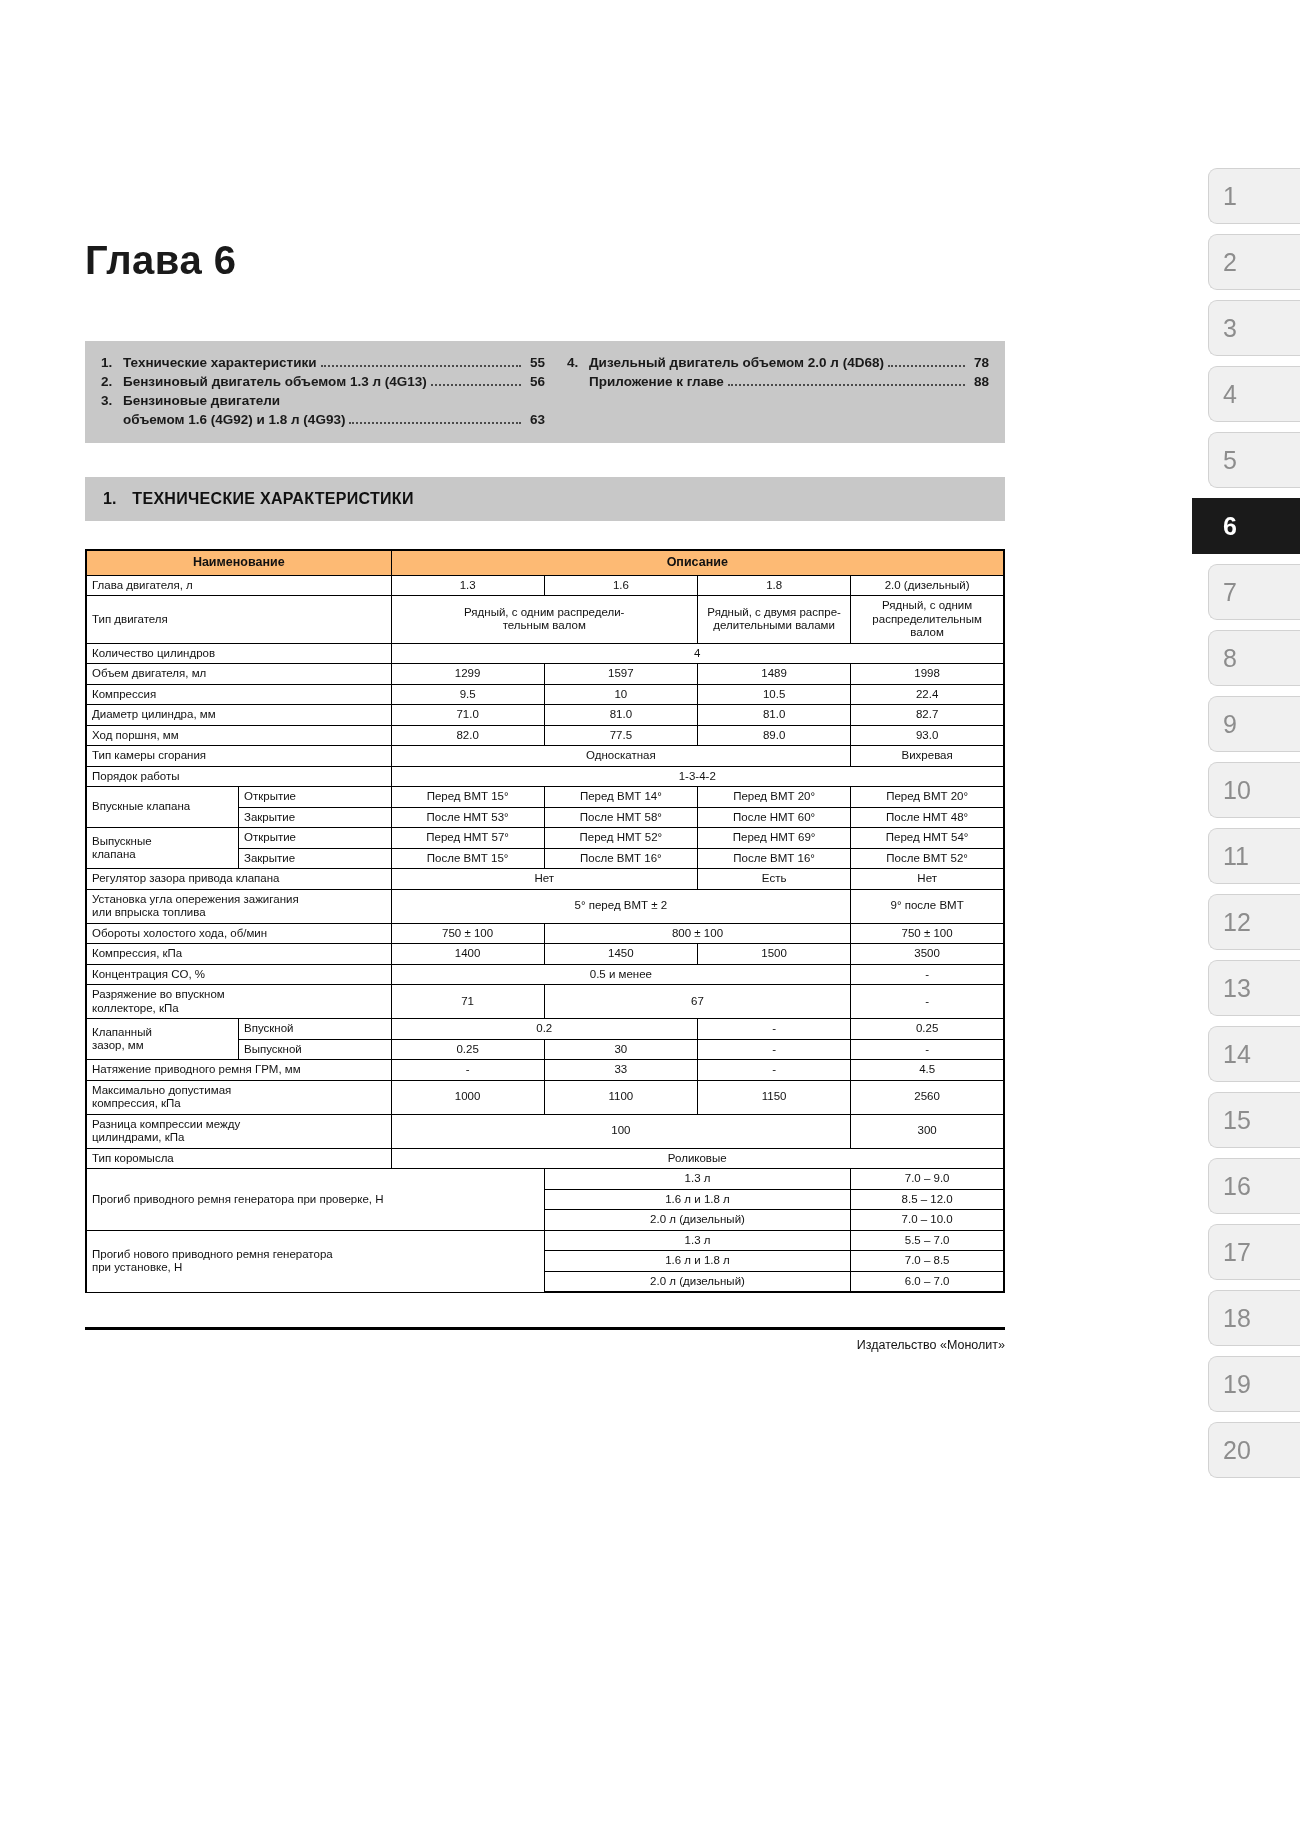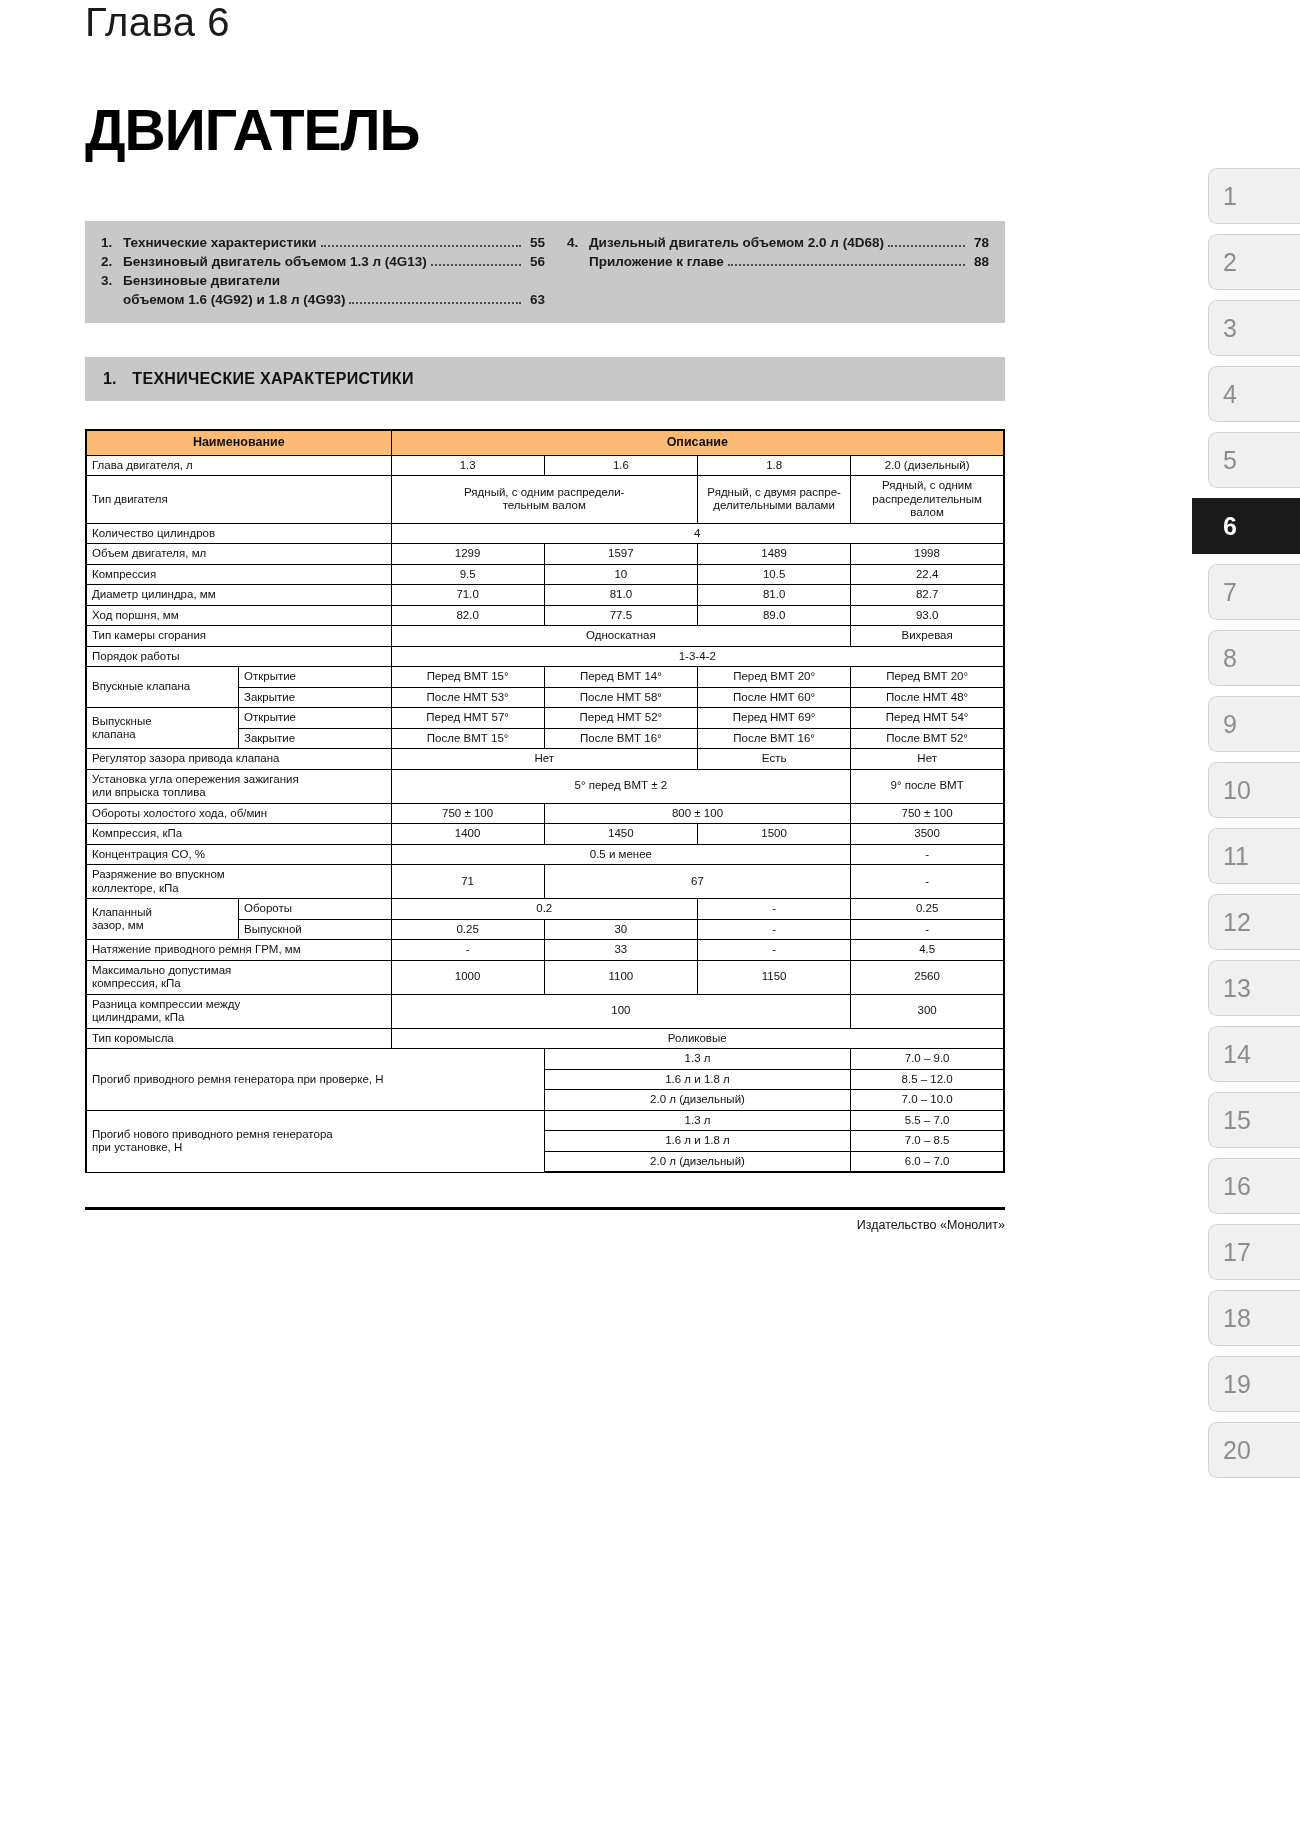--- a/index.html
+++ b/index.html
@@ -25,24 +25,25 @@
   .content {
     position: absolute;
     left: 85px;
     top: 0;
     width: 920px;
   }
 
   
   .chapter-label {
     font-size: 40px;
-    font-weight: 400;
+    font-weight: 700;
     letter-spacing: 0.5px;
     color: #1a1a1a;
     margin: 0;
+    padding-top: 238px;
   }
   .chapter-title {
     font-size: 57px;
     font-weight: 800;
     letter-spacing: -1px;
     color: #000;
     margin: 0;
     padding-top: 52px;
     font-stretch: condensed;
   }
@@ -186,21 +187,20 @@
   }
 </style>
 </head>
 <body>
 
 <div class="page">
 
   <div class="content">
 
     <h1 class="chapter-label">Глава 6</h1>
-    <h2 class="chapter-title">ДВИГАТЕЛЬ</h2>
 
     <div class="toc">
       <div class="toc-col left" id="toc-left">
           <div class="toc-row">
             <span class="toc-num">1.</span>
             <span class="toc-text">Технические характеристики</span>
             <span class="toc-dots"></span>
             <span class="toc-page">55</span>
           </div>
           <div class="toc-row">
@@ -365,21 +365,21 @@
             <td class="c outer-r">-</td>
           </tr>
           <tr>
             <td class="nm outer-l" colspan="2">Разряжение во впускном<br>коллекторе, кПа</td>
             <td class="c">71</td>
             <td class="c" colspan="2">67</td>
             <td class="c outer-r">-</td>
           </tr>
           <tr>
             <td class="nm outer-l" rowspan="2" style="width:155px">Клапанный<br>зазор, мм</td>
-            <td class="sub" style="width:150px">Обороты</td>
+            <td class="sub" style="width:150px">Впускной</td>
             <td class="c" colspan="2">0.2</td>
             <td class="c">-</td>
             <td class="c outer-r">0.25</td>
           </tr>
           <tr>
             <td class="sub">Выпускной</td>
             <td class="c">0.25</td>
             <td class="c">30</td>
             <td class="c">-</td>
             <td class="c outer-r">-</td>

